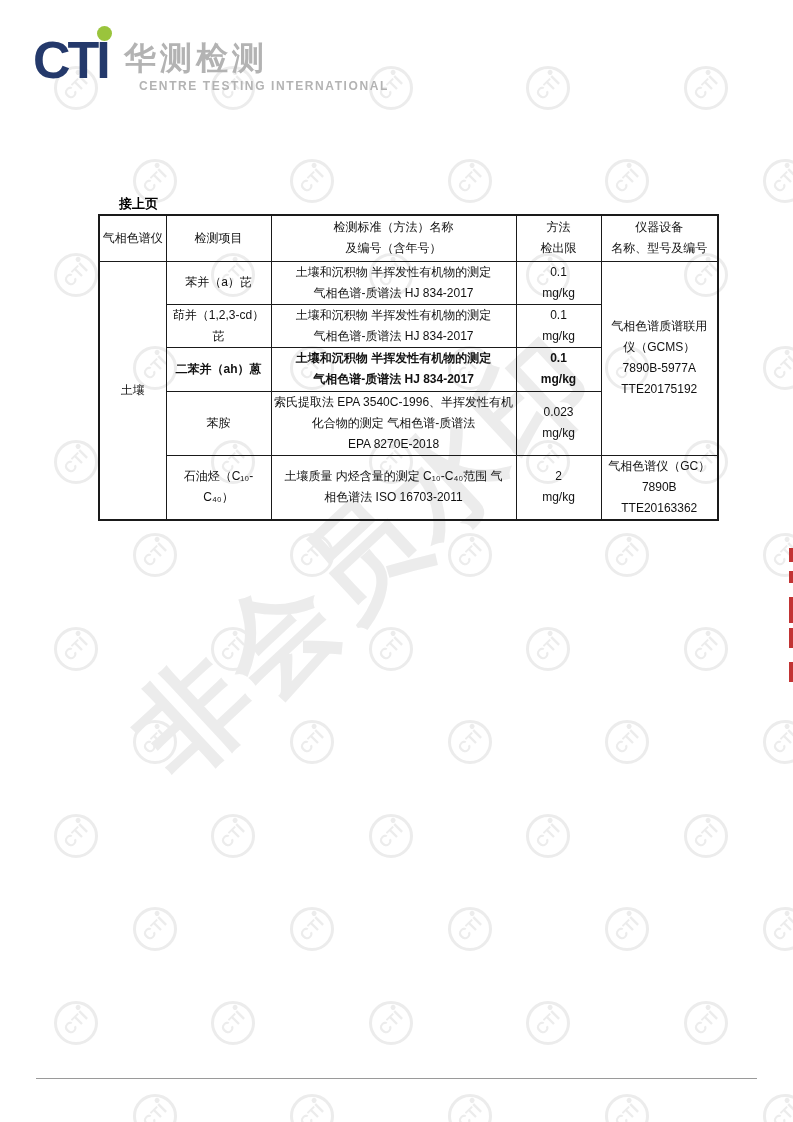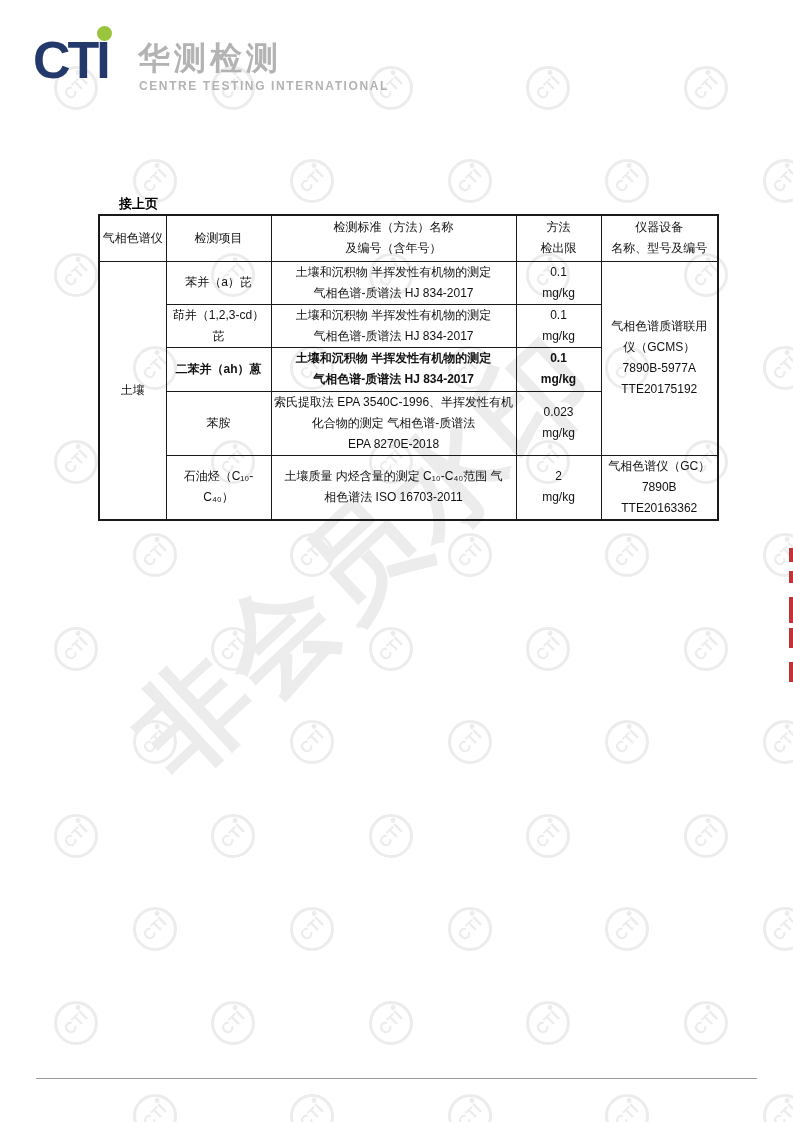--- a/index.html
+++ b/index.html
@@ -18,21 +18,21 @@
   #wm-big { position:absolute; left:365px; top:557px; transform:translate(-50%,-50%) rotate(-43deg);
             font-size:112px; font-weight:bold; color:var(--wm); white-space:nowrap;
             letter-spacing:4px; z-index:0; }
 
   
   .content { position:absolute; inset:0; z-index:1; }
   .logo-cti { position:absolute; left:33px; top:34px; font-size:52px; font-weight:bold;
               color:var(--navy); letter-spacing:-3px; line-height:1; }
   .logo-dot { position:absolute; left:97px; top:26px; width:15px; height:15px; border-radius:50%;
               background:var(--green); }
-  .logo-cn { position:absolute; left:138px; top:42px; font-size:32px; font-weight:bold;
+  .logo-cn { position:absolute; left:124px; top:42px; font-size:32px; font-weight:bold;
              color:var(--gray); letter-spacing:4px; line-height:1; }
   .logo-en { position:absolute; left:139px; top:79px; font-size:12px; font-weight:bold;
              color:var(--gray); letter-spacing:1.6px; }
 
   .doc-title { position:absolute; left:0; right:0; top:101px; text-align:center;
                font-family:"Liberation Serif", serif; font-size:31px; font-weight:bold;
                letter-spacing:22px; text-indent:22px; color:#000; }
   .report-row { position:absolute; left:0; top:162px; width:100%; height:20px;
                 font-family:"Liberation Serif", serif; font-size:15px; color:#000; }
   .report-label { position:absolute; left:126px; }

